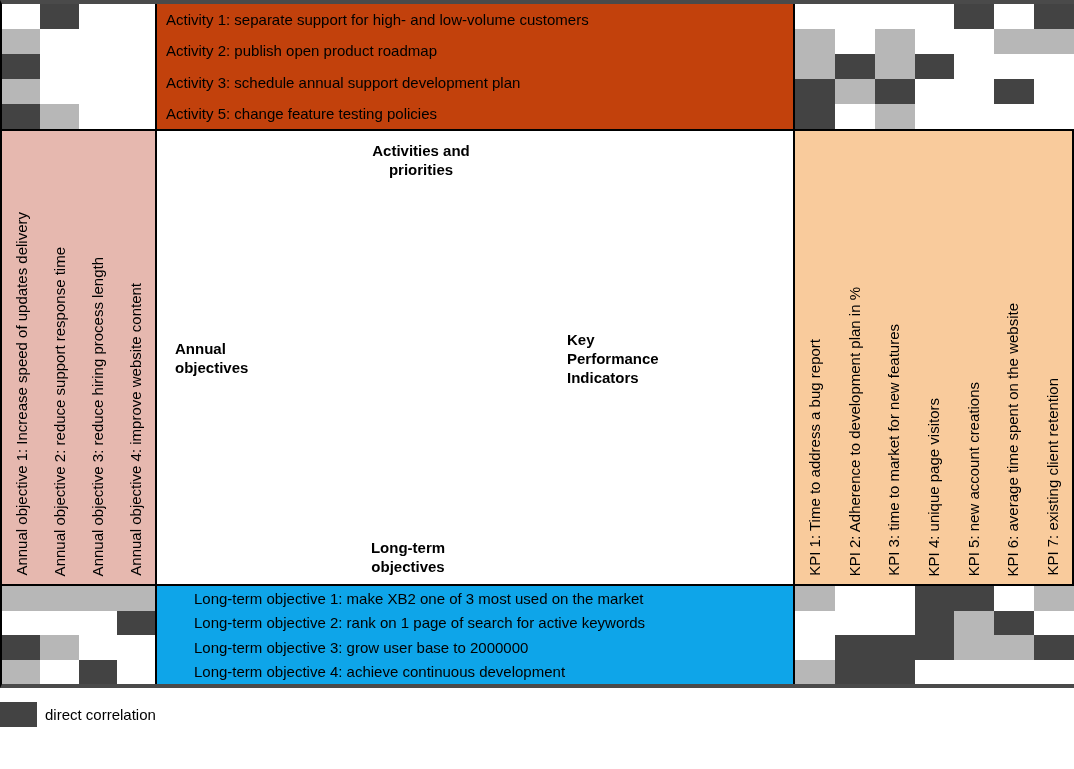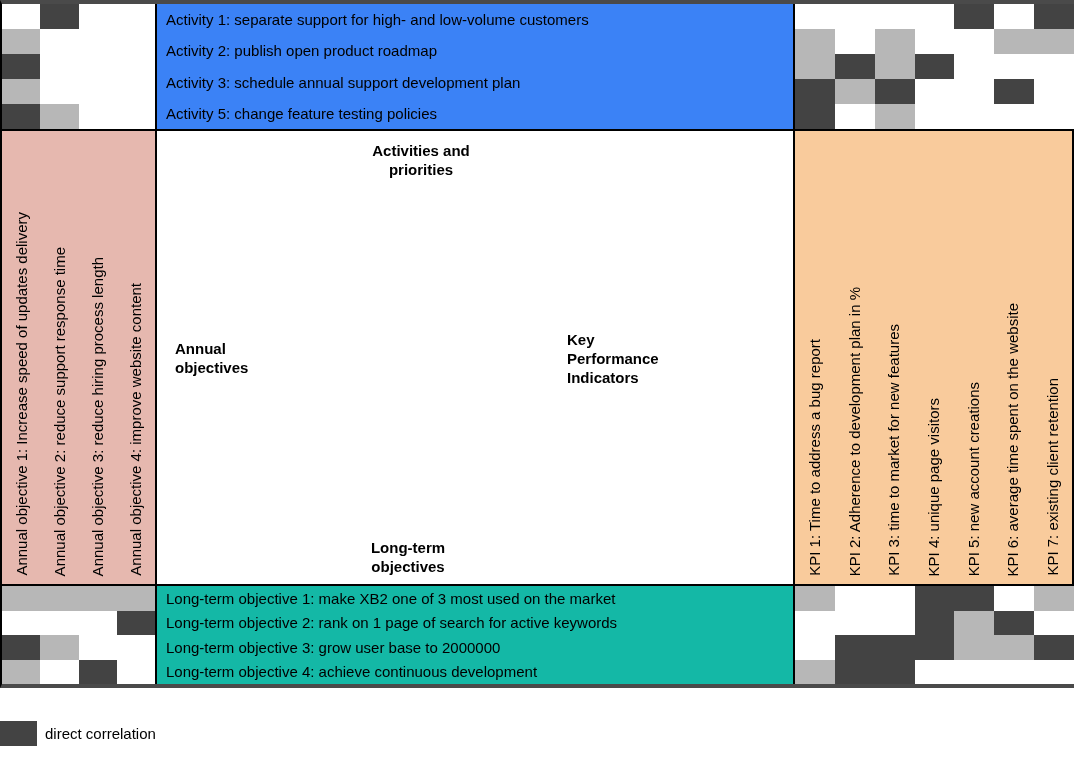--- a/index.html
+++ b/index.html
@@ -68,21 +68,21 @@
     font-weight:bold;
     font-size:15px;
     line-height:19px;
     white-space:pre-line;
   }
   .lbl-activities{top:10px;left:0;width:502px;text-align:center;padding-left:13px;}
   .lbl-longterm{bottom:8px;left:0;width:502px;text-align:center;}
   .lbl-annual{left:18px;top:50%;transform:translateY(-50%);}
   .lbl-kpi{left:410px;top:50%;transform:translateY(-50%);}
   
-  .legend{margin-top:33px;}
+  .legend{margin-top:14px;}
   .legend-row{display:flex;align-items:center;height:25px;}
   .legend-swatch{width:37px;height:25px;flex:0 0 37px;}
   .legend-label{padding-left:8px;font-size:15px;}
 </style>
 </head>
 <body>
 
 <div class="xmatrix">
 
   <div class="quad q4 r5">
@@ -100,21 +100,21 @@
       <div class="q-cell"></div>
       <div class="q-cell" style="background: rgb(183, 183, 183);"></div>
       <div class="q-cell"></div>
       <div class="q-cell"></div>
       <div class="q-cell"></div>
       <div class="q-cell" style="background: rgb(67, 67, 67);"></div>
       <div class="q-cell" style="background: rgb(183, 183, 183);"></div>
       <div class="q-cell"></div>
       <div class="q-cell"></div>
     </div>
-  <div class="hlist" style="background: #3b82f6;">
+  <div class="hlist" style="background: #c2410c;">
       <div class="item">Activity 1: separate support for high- and low-volume customers</div>
       <div class="item">Activity 2: publish open product roadmap</div>
       <div class="item">Activity 3: schedule annual support development plan</div>
       <div class="item">Activity 5: change feature testing policies</div>
     </div>
   <div class="quad q7 r5">
       <div class="q-cell"></div>
       <div class="q-cell"></div>
       <div class="q-cell"></div>
       <div class="q-cell"></div>
@@ -211,21 +211,21 @@
       <div class="q-cell" style="background: rgb(67, 67, 67);"></div>
       <div class="q-cell" style="background: rgb(67, 67, 67);"></div>
       <div class="q-cell" style="background: rgb(183, 183, 183);"></div>
       <div class="q-cell"></div>
       <div class="q-cell"></div>
       <div class="q-cell" style="background: rgb(183, 183, 183);"></div>
       <div class="q-cell"></div>
       <div class="q-cell" style="background: rgb(67, 67, 67);"></div>
       <div class="q-cell"></div>
     </div>
-  <div class="hlist" style="background: #14b8a6;">
+  <div class="hlist" style="background: #0ea5e9; padding-left: 28px;">
       <div class="item">Long-term objective 1: make XB2 one of 3 most used on the market</div>
       <div class="item">Long-term objective 2: rank on 1 page of search for active keywords</div>
       <div class="item">Long-term objective 3: grow user base to 2000000</div>
       <div class="item">Long-term objective 4: achieve continuous development</div>
     </div>
   <div class="quad q7 r4">
       <div class="q-cell" style="background: rgb(183, 183, 183);"></div>
       <div class="q-cell"></div>
       <div class="q-cell"></div>
       <div class="q-cell" style="background: rgb(67, 67, 67);"></div>

